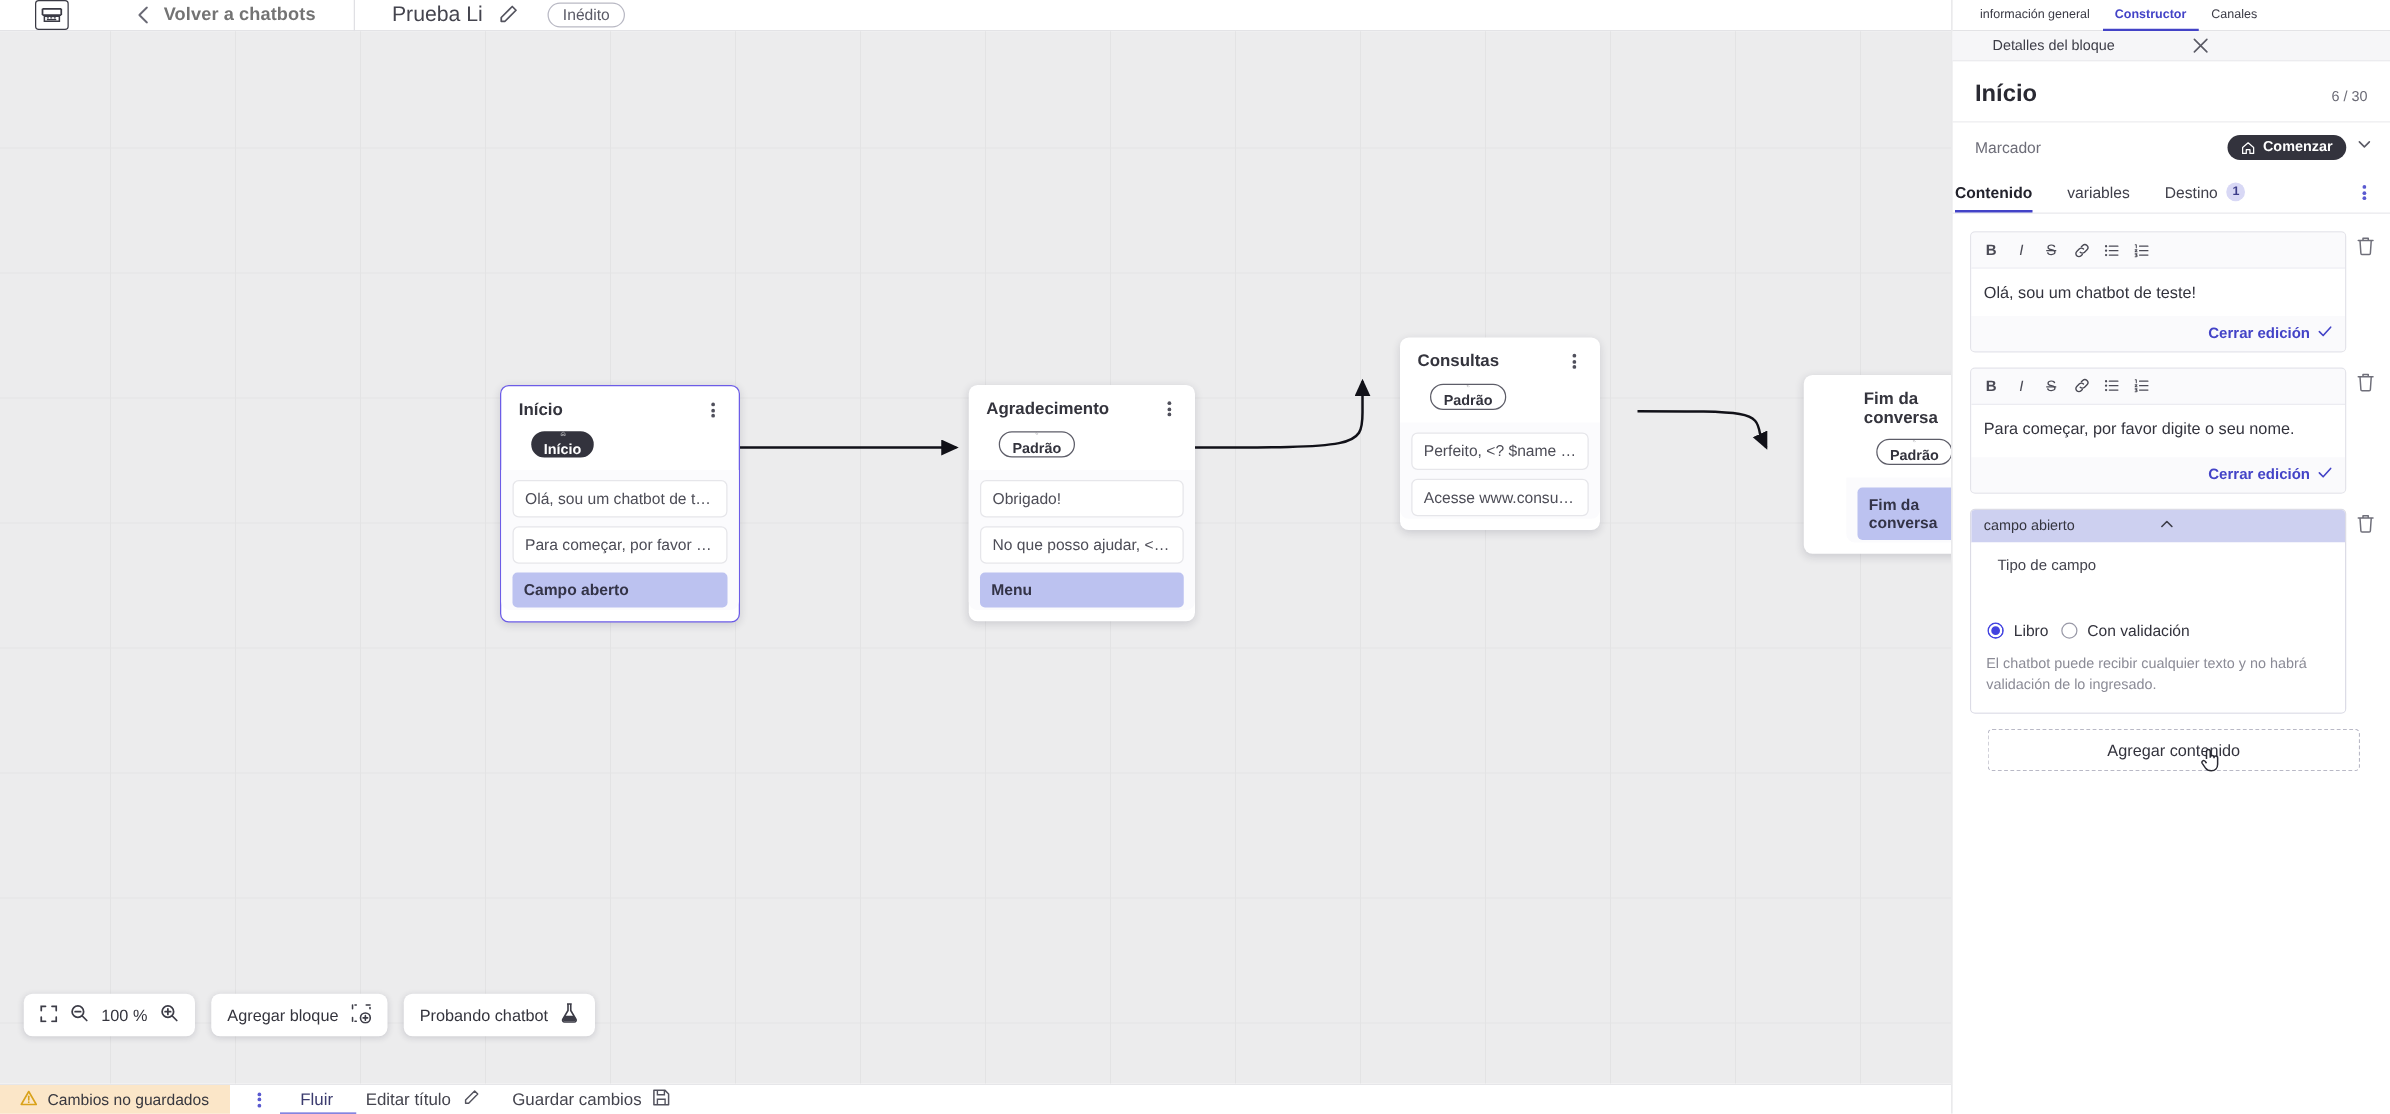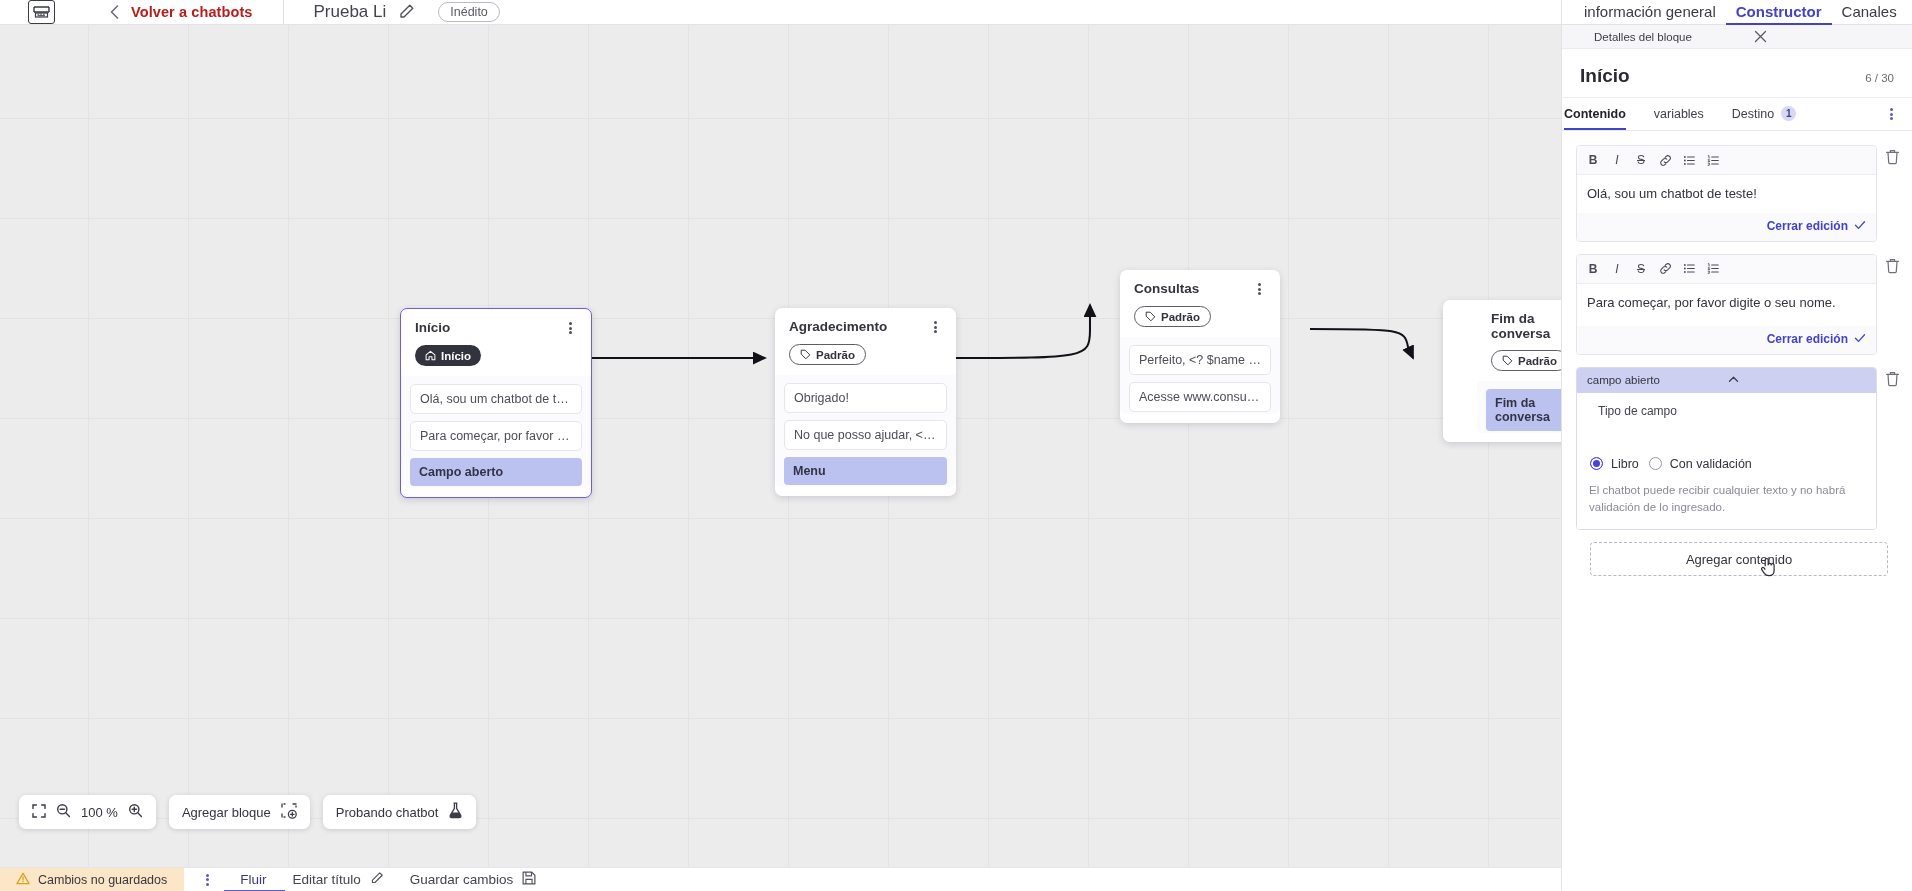--- a/index.html
+++ b/index.html
@@ -21,21 +21,21 @@
     width: 27px; height: 24px; margin-left: 28px;
     border: 1.5px solid #3a3a44; border-radius: 3px;
     display: flex; align-items: center; justify-content: center;
     overflow: hidden;
   }
   .back-chev {
     margin-left: 52px; width: 14px; height: 14px;
     display: flex; align-items: center; justify-content: center;
   }
   .back-label {
-    margin-left: 10px; font-size: 14.5px; font-weight: 700; color: #b91c1c;
+    margin-left: 10px; font-size: 14.5px; font-weight: 700; color: #737373;
     letter-spacing: .1px;
   }
   .vdiv { width: 1px; height: 25px; background: #e0e0e4; margin-left: 30px; }
   .bot-title { margin-left: 30px; font-size: 17px; color: #44444e; font-weight: 400; }
   .pencil-btn { margin-left: 12px; width: 18px; height: 18px; cursor: pointer; }
   .badge-unpub {
     margin-left: 22px; border: 1px solid #b9b9c4; border-radius: 11px;
     padding: 2px 11px; font-size: 12.5px; color: #5a5a66; background: #fff;
   }
 
@@ -59,22 +59,22 @@
     padding: 0 0 9px 0;
   }
   .node.selected { border: 1.5px solid #6c5ce7; }
   .node-head { padding: 11px 14px 0 14px; display: flex; align-items: flex-start; }
   .node-title { font-size: 13.5px; font-weight: 700; color: #34343d; flex: 1; }
   .kebab { width: 14px; height: 16px; display:flex; flex-direction: column;
            align-items: center; justify-content: space-between; padding: 2px 0; cursor: pointer; }
   .kebab i { width: 3px; height: 3px; border-radius: 50%; background: #50505c; display:block; }
   .chip {
     display: inline-flex; align-items: center; gap: 5px;
-    margin: 9px 0 0 14px; height: 21px; padding: 0 10px; border-radius: 11px;
-    font-size: 11.5px; font-weight: 700;
+    margin: 9px 0 0 24px; height: 21px; padding: 0 10px; border-radius: 11px;
+    font-size: 11.5px; font-weight: 700; flex-direction: column;
   }
   .chip-dark { background: #33333d; color: #ffffff; }
   .chip-outline { background: #fff; color: #33333d; border: 1px solid #5d5d68; }
   .node-body { margin-top: 10px; padding: 0 9px; display: flex; flex-direction: column; gap: 7px; }
   .msg {
     background: #ffffff; border: 1px solid #e6e6ea; border-radius: 5px;
     padding: 7px 9px; font-size: 12.5px; color: #4d4d57;
     white-space: nowrap; overflow: hidden; text-overflow: ellipsis;
   }
   .pill-action {
@@ -112,21 +112,21 @@
 
   
   .panel {
     position: absolute; right: 0; top: 0; width: 351px; height: 891px;
     background: #ffffff; border-left: 1px solid #e3e3e6;
   }
   .panel-tabs {
     height: 25px; display: flex; align-items: center; gap: 0; padding-left: 12px;
     border-bottom: 1px solid #e3e3e6;
   }
-  .ptab { font-size: 15px; color: #3b3b46; padding: 0 10px; line-height: 24px; height: 25px; cursor: pointer; }
+  .ptab { font-size: 10px; color: #3b3b46; padding: 0 10px; line-height: 24px; height: 25px; cursor: pointer; }
   .ptab.active { color: #4343c7; font-weight: 700; box-shadow: inset 0 -2px 0 #4343c7; }
   .panel-subhead {
     height: 24px; background: #f6f6f8; display: flex; align-items: center;
     padding: 0 14px 0 16px; font-size: 11.5px; color: #3d3d47;
     border-bottom: 1px solid #ececef;
   }
   .panel-subhead span { flex: 1; margin-left: 16px; }
   .xclose { width: 14px; height: 14px; cursor: pointer; }
   .panel-title-row {
     display: flex; align-items: baseline; padding: 16px 18px 10px 18px;
@@ -418,20 +418,34 @@
             <path d="M1.5 1.5l10 10M11.5 1.5l-10 10" stroke="#5a5a65" stroke-width="1.3" stroke-linecap="round"></path>
           </svg>
       </span>
     </div>
 
     <div class="panel-title-row">
       <div class="panel-title">Início</div>
       <div class="panel-count">6 / 30</div>
     </div>
 
+    <div class="marker-row">
+      <div class="marker-label">Marcador</div>
+      <div class="marker-chip">
+        <svg width="11" height="11" viewBox="0 0 12 12" fill="none">
+            <path d="M1.2 5.4L6 1.4l4.8 4V10.6H7.6V7.4H4.4v3.2H1.2V5.4z" stroke="#ffffff" stroke-width="1.1" stroke-linejoin="round"></path>
+          </svg>
+        <span>Comenzar</span>
+      </div>
+      <span>
+        <svg width="13" height="13" viewBox="0 0 13 13" fill="none">
+            <path d="M2.5 4.5L6.5 8.5l4-4" stroke="#5a5a65" stroke-width="1.3" stroke-linecap="round" stroke-linejoin="round"></path>
+          </svg>
+      </span>
+    </div>
 
     <div class="ctabs">
       <div class="ctab active">
         <span>Contenido</span>
       </div>
       <div class="ctab">
         <span>variables</span>
       </div>
       <div class="ctab">
         <span>Destino</span>

